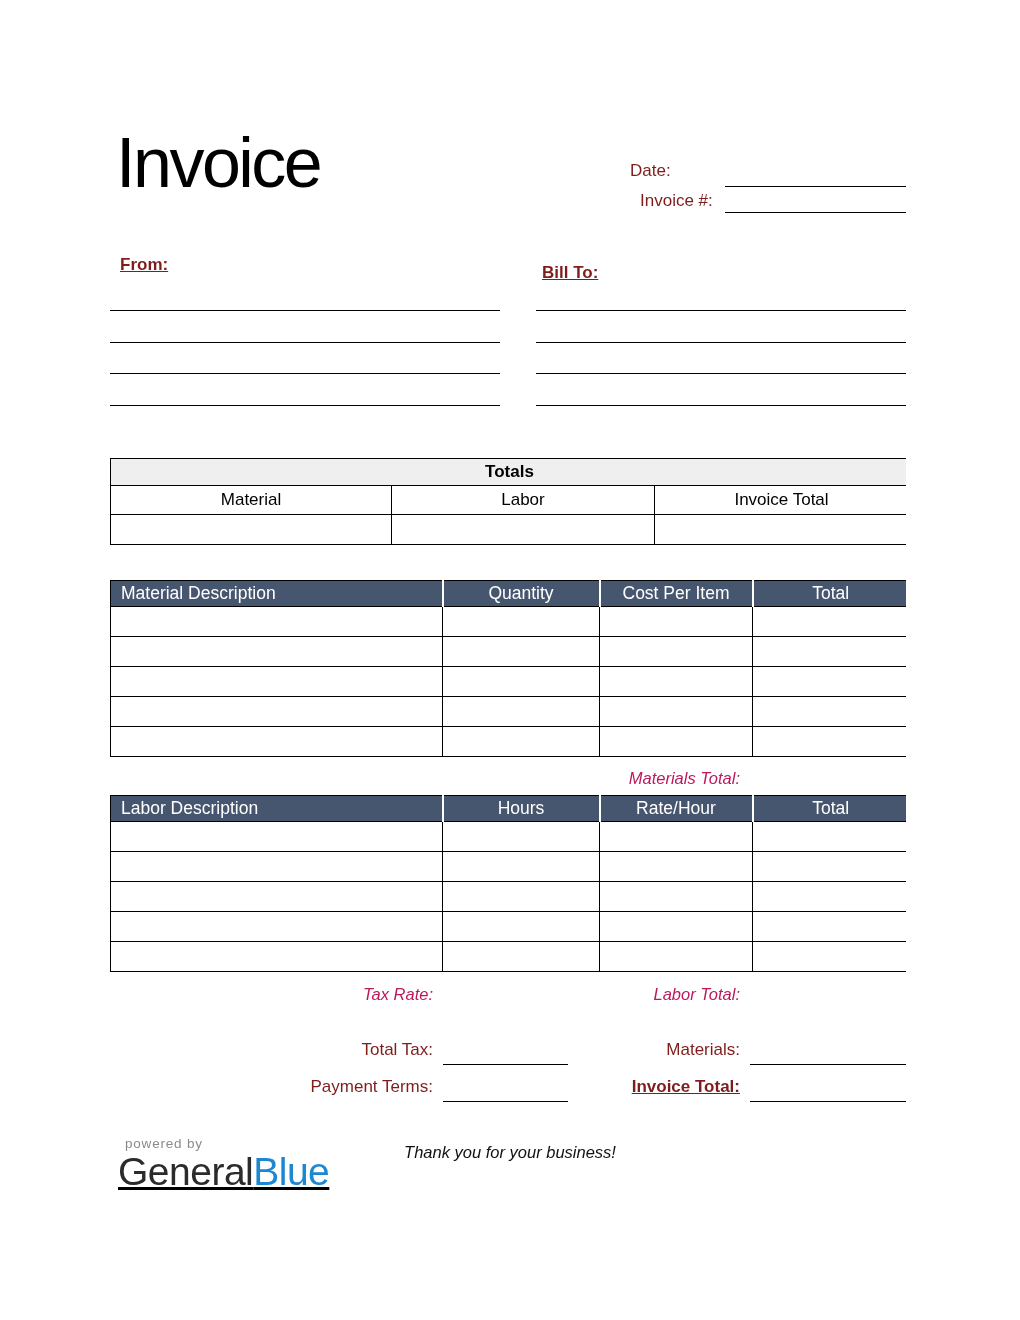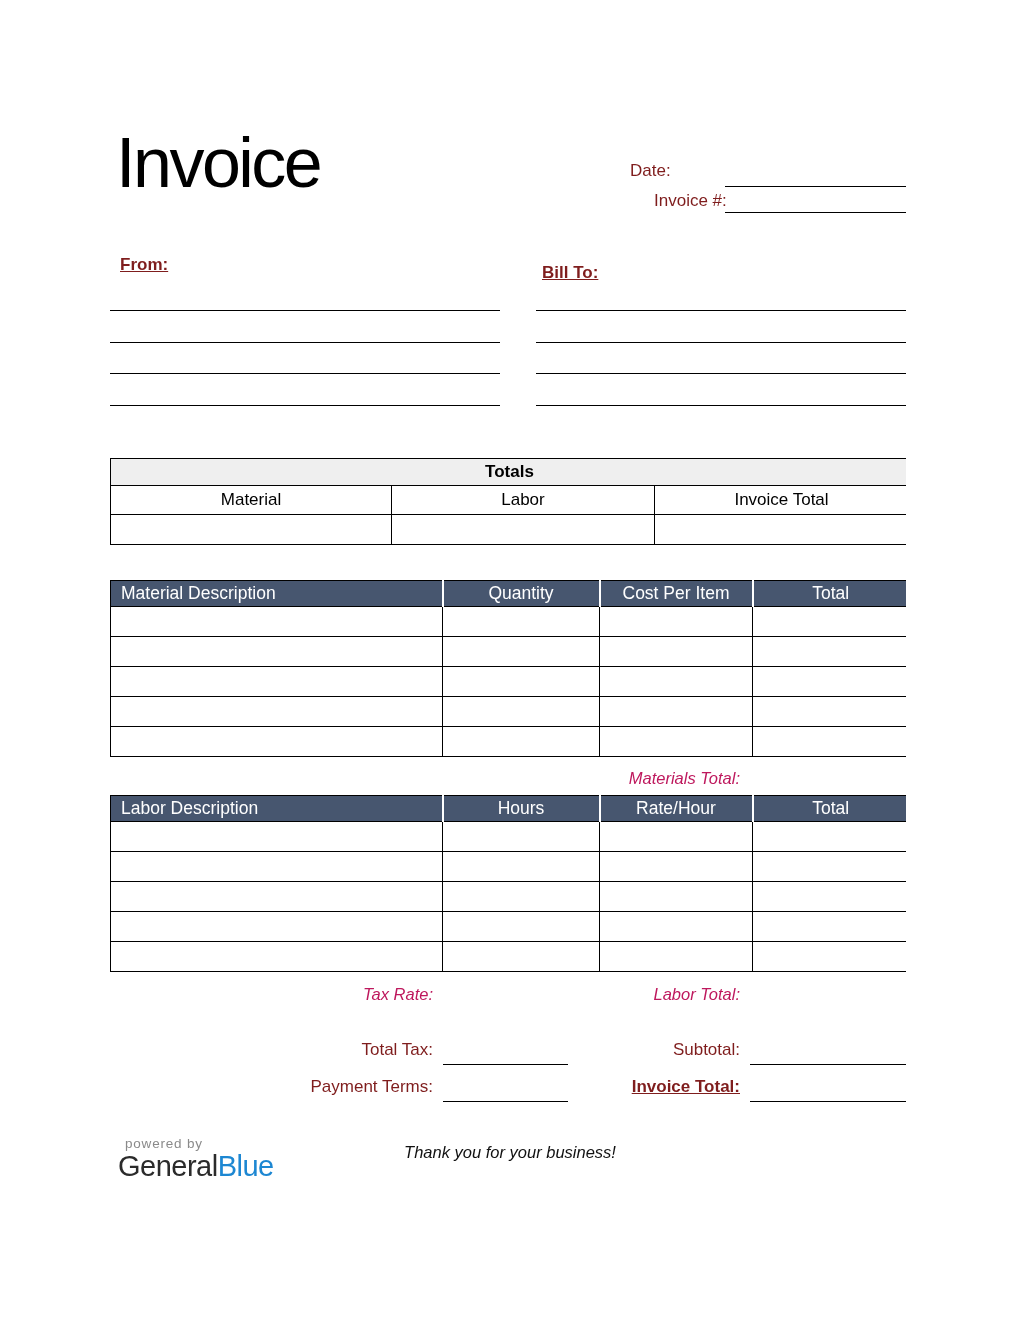--- a/index.html
+++ b/index.html
@@ -81,41 +81,41 @@
   .item-table th:first-child { border-left: 1px solid #000; text-align: left; padding-left: 10px; }
   .item-table th:last-child { border-right: 1px solid #000; }
   .item-table td { height: 30px; }
   .right-anchor { position: absolute; text-align: right; }
   .footer-powered {
     left: 125px; top: 1136px;
     font-size: 13.5px;
     letter-spacing: 0.8px;
     color: var(--powered-by-gray);
   }
-  .footer-brand { left: 118px; top: 1150px; font-size: 29px; letter-spacing: -0.5px; }
+  .footer-brand { left: 118px; top: 1150px; font-size: 39px; letter-spacing: -0.5px; text-decoration: underline; }
   .footer-brand .brand-general { color: var(--brand-dark); }
   .footer-brand .brand-blue { color: var(--brand-blue); }
   .thank-you {
     left: 350px; top: 1143px; width: 320px;
     text-align: center;
     font-size: 16.5px;
     font-style: italic;
     color: #111;
   }
 </style>
 </head>
 <body>
 
 <div class="page">
 
   <div class="abs doc-title">Invoice</div>
 
   <div class="abs label" style="left:630px; top:161px;">Date:</div>
   <div class="fill-line" style="left:725px; top:186px; width:183px;"></div>
-  <div class="abs label" style="left:654px; top:191px;text-align:center;">Invoice #:</div>
+  <div class="abs label" style="left:640px; top:191px;text-align:center;">Invoice #:</div>
   <div class="fill-line" style="left:725px; top:212px; width:183px;"></div>
 
   <div class="abs label label-bold" style="left:120px; top:255px;">From:</div>
   <div class="abs label label-bold" style="left:542px; top:263px;">Bill To:</div>
   <div class="line-stack" style="left:110px; top:310px; width:390px;">
       <div class="stack-line"></div>
       <div class="stack-line"></div>
       <div class="stack-line"></div>
       <div class="stack-line"></div>
     </div>
@@ -249,21 +249,21 @@
           <td></td>
         </tr>
       </tbody>
   </table>
 
   <div class="right-anchor italic-label" style="left:233px; top:985px; width:200px;">Tax Rate:</div>
   <div class="right-anchor italic-label" style="left:540px; top:985px; width:200px;">Labor Total:</div>
 
   <div class="right-anchor label" style="left:233px; top:1040px; width:200px;">Total Tax:</div>
   <div class="fill-line" style="left:443px; top:1064px; width:125px;"></div>
-  <div class="right-anchor label" style="left:540px; top:1040px; width:200px;">Subtotal:</div>
+  <div class="right-anchor label" style="left:540px; top:1040px; width:200px;">Materials:</div>
   <div class="fill-line" style="left:750px; top:1064px; width:158px;"></div>
 
   <div class="right-anchor label" style="left:233px; top:1077px; width:200px;">Payment Terms:</div>
   <div class="fill-line" style="left:443px; top:1101px; width:125px;"></div>
   <div class="right-anchor label label-bold" style="left:540px; top:1077px; width:200px;">Invoice Total:</div>
   <div class="fill-line" style="left:750px; top:1101px; width:158px;"></div>
 
   <div class="abs footer-powered">powered by</div>
   <div class="abs footer-brand">
     <span class="brand-general">General</span><span class="brand-blue">Blue</span>

